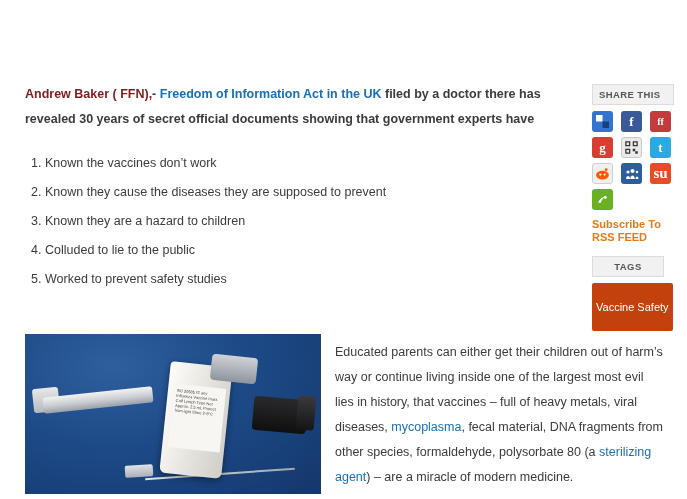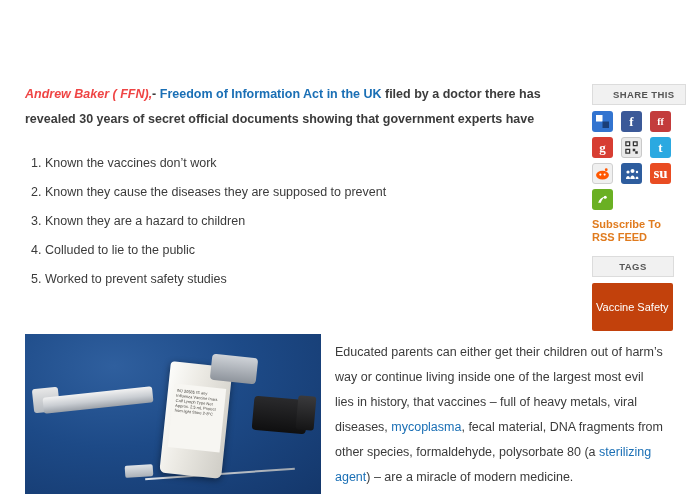--- a/index.html
+++ b/index.html
@@ -35,21 +35,21 @@
     left: 25px; top: 82px;
     width: 560px;
   }
   .lede {
     font-size: 12.5px;
     line-height: 25px;
     font-weight: bold;
     color: #3b3b3b;
     margin: 0;
   }
-  .lede .byline { font-weight: bold; color: #ef4444; font-style: italic; }
+  .lede .byline { font-weight: bold; color: #7f1d1d; }
   .lede a {
     color: #1a6fb5;
     text-decoration: none;
     font-weight: bold;
   }
 
   ol.claims {
     margin: 20px 0 0 0;
     padding: 0 0 0 20px;
     font-size: 12.5px;
@@ -175,22 +175,22 @@
     left: 592px; top: 84px;
     width: 82px;
   }
   .share-head {
     background: #f1f1f1;
     border: 1px solid #dcdcdc;
     font-size: 9.5px;
     font-weight: bold;
     color: #555;
     letter-spacing: .4px;
-    padding: 4px 0 4px 20px;
-    width: 94px;
+    padding: 4px 0 4px 6px;
+    width: 82px;
   }
   .icon-grid {
     margin-top: 6px;
     width: 82px;
     display: flex;
     flex-wrap: wrap;
     gap: 5px 8px;
   }
   .sicon {
     width: 21px; height: 21px;
@@ -217,21 +217,21 @@
   .tags-head {
     margin-top: 12px;
     background: #f1f1f1;
     border: 1px solid #dcdcdc;
     font-size: 9.5px;
     font-weight: bold;
     color: #555;
     letter-spacing: .4px;
     text-align: center;
     padding: 4px 16px;
-    width: 82px;
+    width: 72px;
   }
   .tag-chip {
     margin-top: 6px;
     display: inline-block;
     background: #c2410c;
     color: #fff;
     font-size: 11px;
     padding: 18px 4px;
     border-radius: 2px;
     cursor: pointer;

